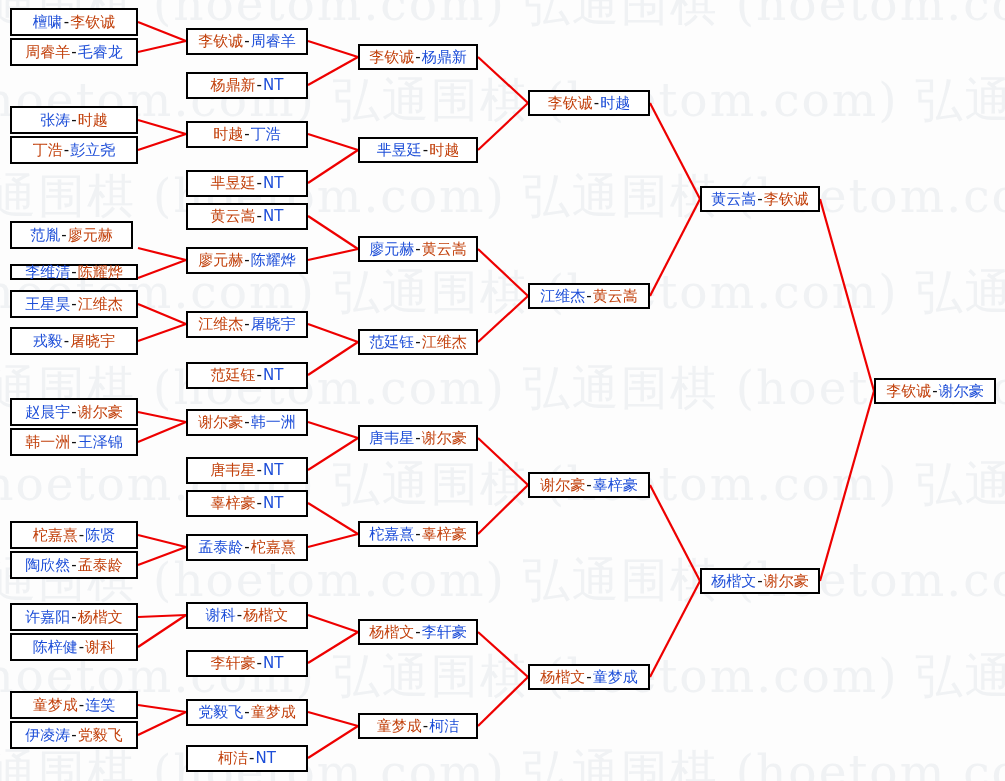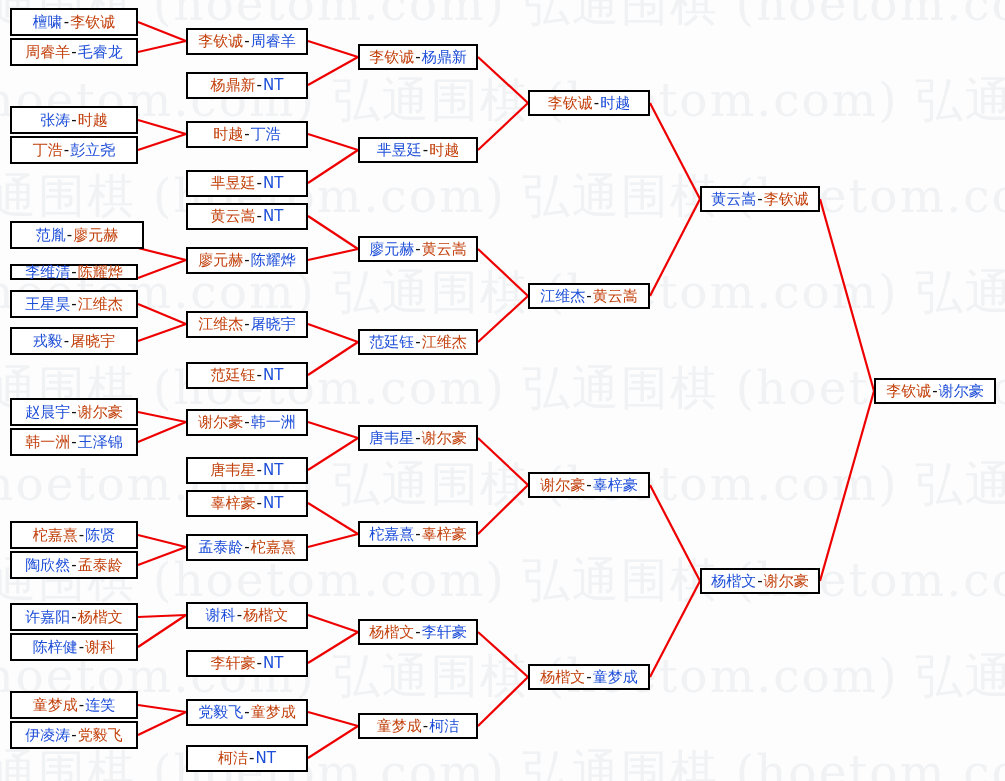--- a/index.html
+++ b/index.html
@@ -149,21 +149,21 @@
       <div class="match-box" style="left: 10px; top: 106px; width: 128px; height: 28px;">
         <span class="p p-lose">张涛</span>
         <span class="sep">-</span>
         <span class="p p-win">时越</span>
       </div>
       <div class="match-box" style="left: 10px; top: 136px; width: 128px; height: 28px;">
         <span class="p p-win">丁浩</span>
         <span class="sep">-</span>
         <span class="p p-lose">彭立尧</span>
       </div>
-      <div class="match-box" style="left: 10px; top: 221px; width: 134px; height: 28px; justify-content: center;">
+      <div class="match-box" style="left: 10px; top: 221px; width: 123px; height: 28px; justify-content: center;">
         <span class="p p-lose">范胤</span>
         <span class="sep">-</span>
         <span class="p p-win">廖元赫</span>
       </div>
       <div class="match-box" style="left: 10px; top: 264px; width: 128px; height: 16px;">
         <span class="p p-lose">李维清</span>
         <span class="sep">-</span>
         <span class="p p-win">陈耀烨</span>
       </div>
       <div class="match-box" style="left: 10px; top: 290px; width: 128px; height: 28px; text-align: right;">

